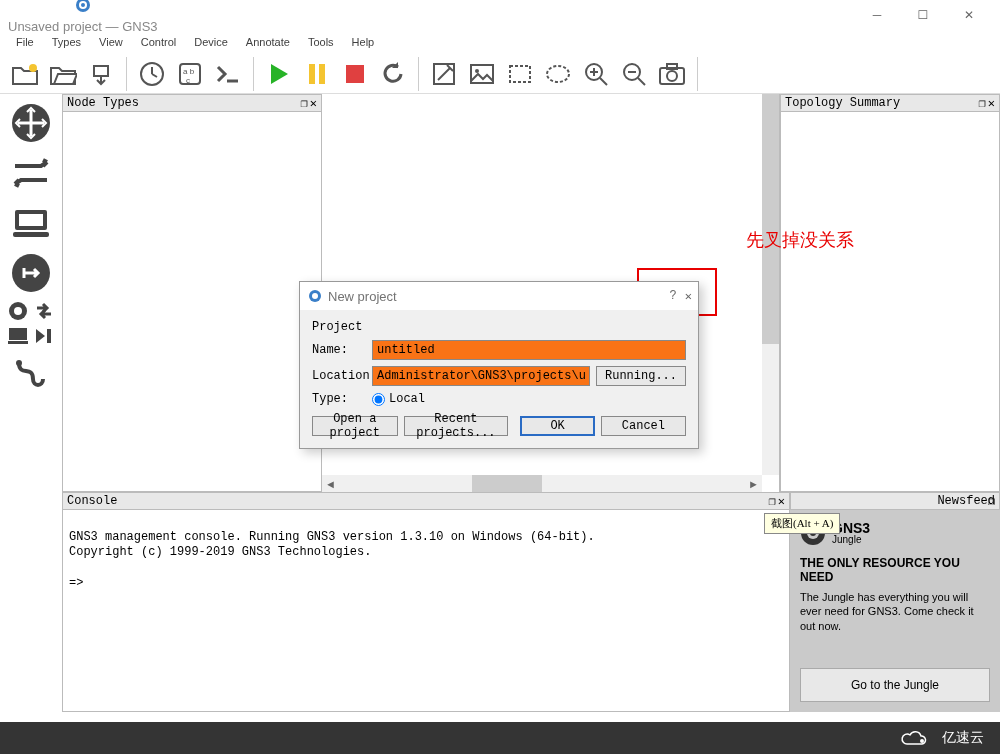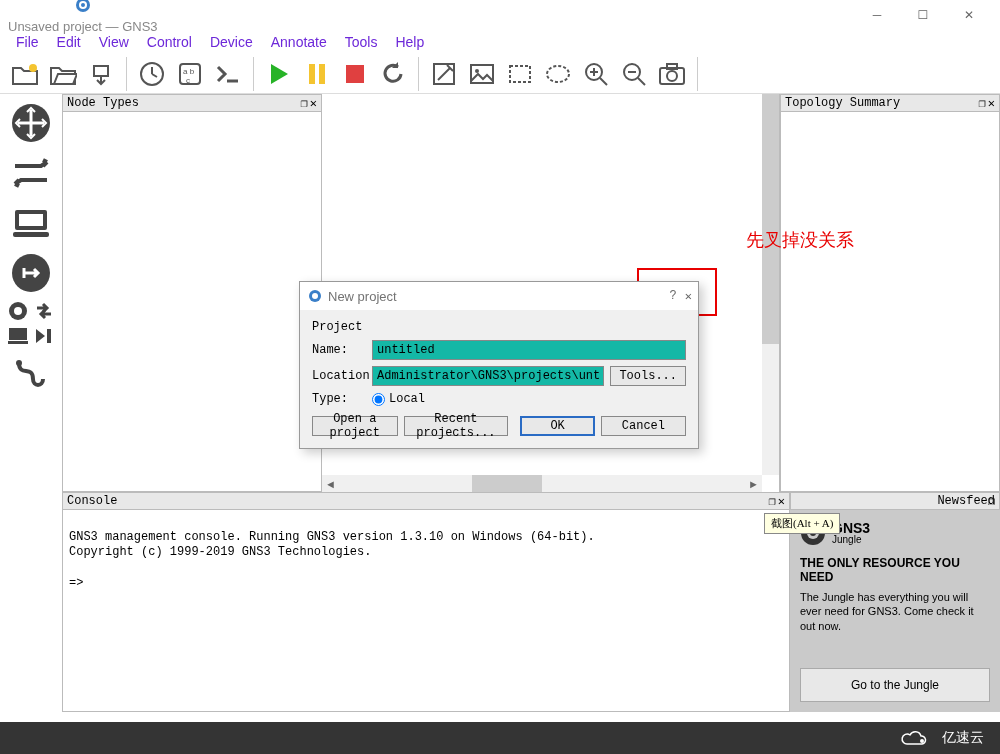--- a/index.html
+++ b/index.html
@@ -2,21 +2,21 @@
 <html><head>
 <meta charset="utf-8">
 <style>
   * { box-sizing: border-box; margin: 0; padding: 0; }
   body { font-family: "Microsoft YaHei", Tahoma, sans-serif; font-size: 12px; background: #fff; width: 1000px; height: 754px; overflow: hidden; position: relative; }
   .titlebar { height: 30px; display: flex; align-items: center; padding: 0 8px; background: #fff; justify-content: space-between; }
   .titlebar-left { display: flex; align-items: center; gap: 6px; color: #888; font-size: 13px; flex-direction: column; }
   .window-controls { display: flex; }
   .window-controls div { width: 46px; height: 30px; display: flex; align-items: center; justify-content: center; color: #666; }
   .menubar { height: 24px; display: flex; align-items: center; padding: 0 8px; gap: 2px; }
-  .menubar span { padding: 2px 8px; font-size: 14px; color: #6d28d9; }
+  .menubar span { padding: 2px 8px; font-size: 11px; color: #404040; }
   .toolbar { height: 40px; display: flex; align-items: center; padding: 0 8px; gap: 4px; border-bottom: 1px solid #ddd; }
   .toolbar .grp { display: flex; align-items: center; gap: 4px; padding-right: 8px; margin-right: 4px; border-right: 1px solid #ccc; }
   .toolbar .tbtn { width: 34px; height: 34px; display: flex; align-items: center; justify-content: center; }
   .main { position: relative; height: 398px; display: flex; }
   .devicebar { width: 62px; background: #fff; display: flex; flex-direction: column; align-items: center; padding-top: 6px; gap: 4px; }
   .devicebar .dbtn { width: 46px; height: 46px; border-radius: 6px; display: flex; align-items: center; justify-content: center; }
   .panel { display: flex; flex-direction: column; }
   .panel-title { height: 18px; background: #e8e8e8; border: 1px solid #bbb; display: flex; align-items: center; padding: 0 4px; font-family: "Courier New", monospace; font-size: 12px; justify-content: space-between; }
   .panel-title .ctrls { display: flex; gap: 2px; }
   .panel-body { flex: 1; background: #fff; border: 1px solid #bbb; border-top: none; overflow: hidden; position: relative; }
@@ -34,21 +34,21 @@
   .red-label { position: absolute; color: #e80000; font-size: 18px; font-family: "SimSun","Microsoft YaHei"; }
   .red-box { position: absolute; border: 2px solid #e80000; }
   .dialog { position: absolute; width: 400px; background: #f0f0f0; border: 1px solid #999; box-shadow: 4px 4px 10px rgba(0,0,0,0.2); font-family: "Courier New", monospace; font-size: 12px; }
   .dialog-title { height: 28px; display: flex; align-items: center; justify-content: space-between; padding: 0 6px 0 8px; background: #fff; }
   .dialog-title-left { display:flex; align-items:center; gap:6px; color:#737373; font-size:13px; font-family:"Microsoft YaHei",sans-serif;}
   .dialog-title-right { display:flex; gap:8px; color:#666; }
   .dialog-body { padding: 10px 12px 12px 12px; }
   .fieldset-title { margin-bottom: 6px; }
   .form-row { display: flex; align-items: center; margin-bottom: 6px; }
   .form-row label { width: 60px; }
-  .form-row input[type=text] { flex:1; height: 20px; border: 1px solid #888; background: #14b8a6; padding: 0 4px; font-family: "Courier New", monospace; font-size: 12px; }
+  .form-row input[type=text] { flex:1; height: 20px; border: 1px solid #888; background: #f97316; padding: 0 4px; font-family: "Courier New", monospace; font-size: 12px; }
   .dlg-btn { height: 20px; border: 1px solid #888; background: #e8e8e8; padding: 0 8px; font-family: "Courier New", monospace; font-size: 12px; display:inline-flex; align-items:center; justify-content:center; }
   .dlg-btn.primary { border: 2px solid #2a6bc4; padding: 0 28px; }
   .dialog-footer { display: flex; gap: 6px; margin-top: 10px; }
   .bottom-area { display: flex; height: 220px; }
   .console-panel { flex: 1; }
   .console-body { font-family: "Courier New", monospace; font-size: 12px; padding: 4px 6px; white-space: pre; line-height: 1.3; }
   .newsfeed { width: 210px; display:flex; flex-direction: column; }
   .newsfeed-body { flex:1; background:#cacaca; padding: 10px; display:flex; flex-direction:column; position:relative; }
   .newsfeed-logo { display:flex; align-items:center; gap:6px; margin-bottom:10px; }
   .newsfeed-title { font-weight: bold; font-size: 12px; margin-bottom: 6px; }
@@ -75,21 +75,21 @@
   </div>
   <div class="window-controls">
     <div>─</div>
     <div>☐</div>
     <div>✕</div>
   </div>
 </div>
 
 <div class="menubar">
   <span>File</span>
-  <span>Edit</span>
+  <span>Types</span>
   <span>View</span>
   <span>Control</span>
   <span>Device</span>
   <span>Annotate</span>
   <span>Tools</span>
   <span>Help</span>
 </div>
 
 <div class="toolbar">
   <div class="grp">
@@ -327,21 +327,21 @@
   </div>
   <div class="dialog-body">
     <div class="fieldset-title">Project</div>
     <div class="form-row">
       <label>Name:</label>
       <input type="text" value="untitled" style="">
     </div>
     <div class="form-row">
       <label>Location:</label>
       <input type="text" style="flex: 1 1 0%;" value="Administrator\GNS3\projects\untitled">
-      <button class="dlg-btn" style="margin-left:6px">Tools...</button>
+      <button class="dlg-btn" style="margin-left:6px">Running...</button>
     </div>
     <div class="form-row">
       <label>Type:</label>
       <label style="display:flex;align-items:center;gap:4px;">
         <input type="radio" checked="" style="">
         <span>Local</span>
       </label>
     </div>
     <div class="dialog-footer">
       <button class="dlg-btn">Open a project</button>

